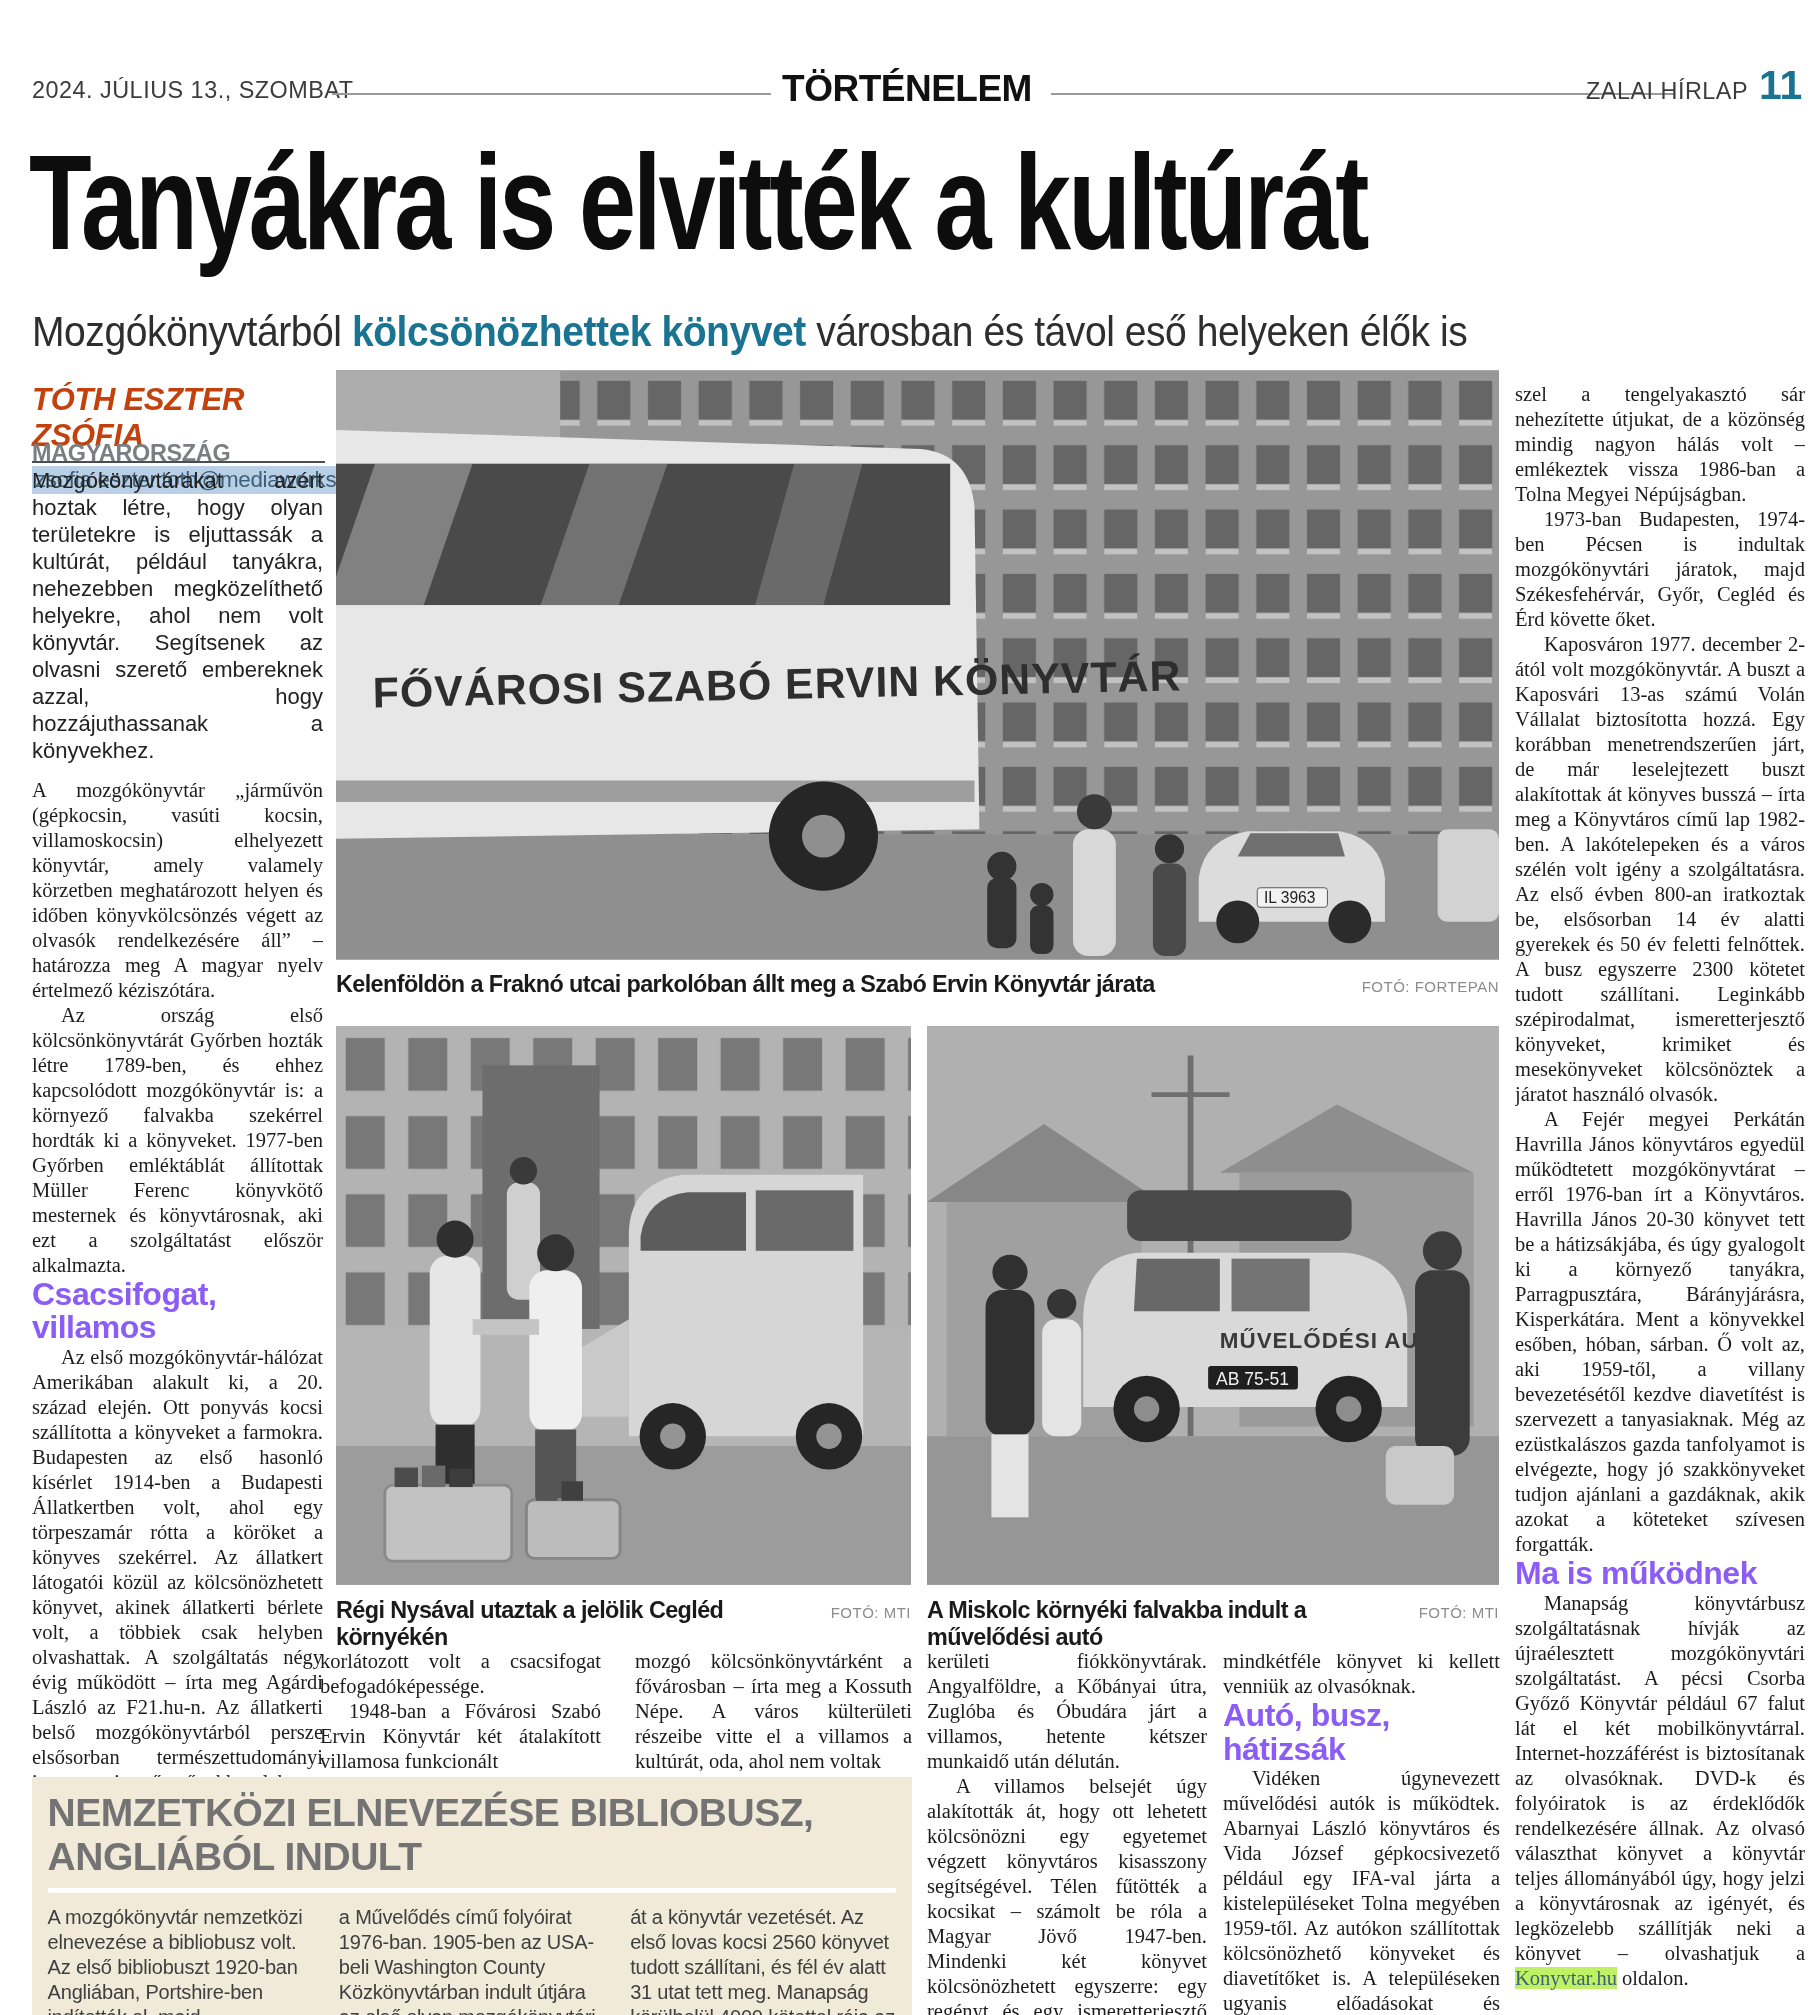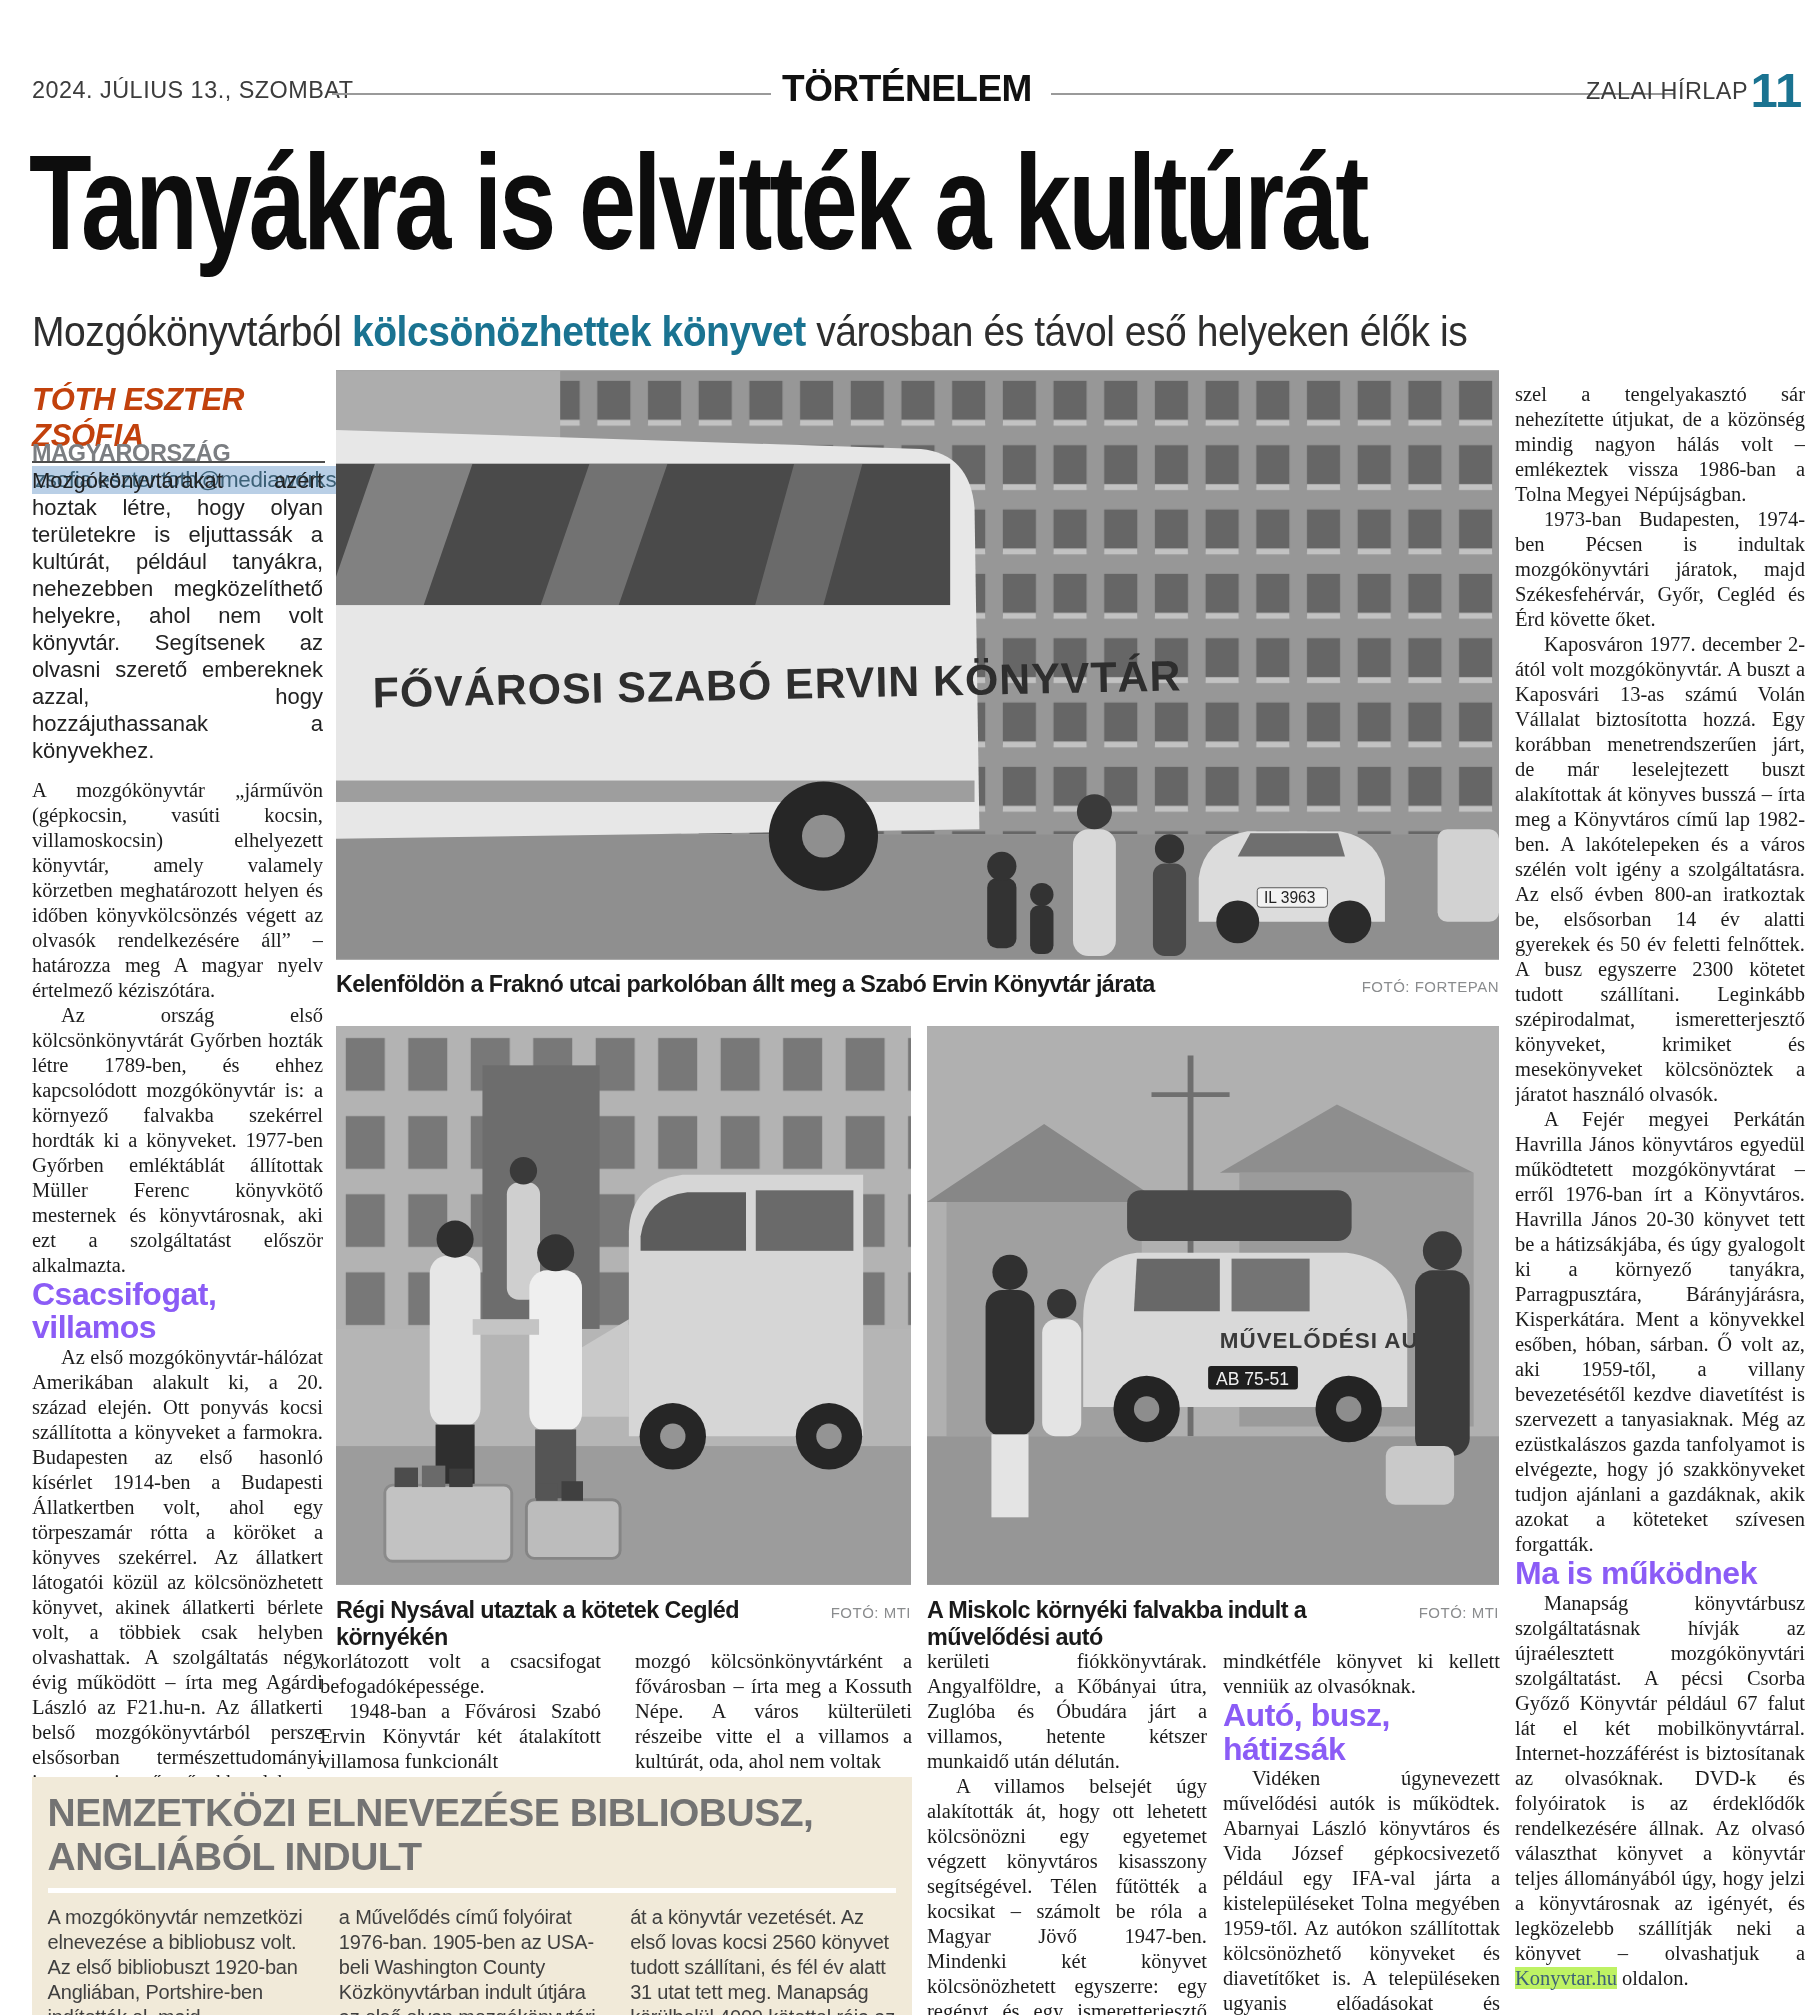--- a/index.html
+++ b/index.html
@@ -4,21 +4,21 @@
 <style>
   html,body{margin:0;padding:0;background:#fff;}
   #page{position:relative;width:1814px;height:2016px;background:#ffffff;overflow:hidden;
         font-family:"Liberation Sans",sans-serif;color:#1c1c1c;margin-top:48px;}
 
   
   .mh-date{position:absolute;left:32px;top:29px;font-size:23.4px;letter-spacing:0.5px;color:#3c3c3c;}
   .mh-section{position:absolute;left:0;top:19.5px;width:1814px;text-align:center;
               font-size:37px;font-weight:700;letter-spacing:-0.5px;color:#111;}
   .mh-pub{position:absolute;right:66px;top:30px;font-size:23.4px;letter-spacing:0.5px;color:#3c3c3c;}
-  .mh-page{position:absolute;right:11.7px;top:13.7px;font-size:49px;font-weight:700;color:#1a7391;}
+  .mh-page{position:absolute;right:11.7px;top:13.7px;font-size:41px;font-weight:700;color:#1a7391;}
   .mh-rule{position:absolute;top:45px;height:2px;background:#9a9a9a;}
   .mh-rule.left{left:332px;width:439px;}
   .mh-rule.right{left:1051px;width:624px;}
 
   
   .headline{position:absolute;left:29px;top:84px;font-size:135px;line-height:1.05;font-weight:700;
             letter-spacing:-3.9px;white-space:nowrap;color:#0d0d0d;
             transform:scaleX(.76);transform-origin:0 0;}
   .subhead{position:absolute;left:32px;top:259px;font-size:42px;line-height:1.2;white-space:nowrap;
            color:#2e2e2e;letter-spacing:-0.5px;transform:scaleX(.93);transform-origin:0 0;}
@@ -195,21 +195,21 @@
         <rect x="60" y="452" width="24" height="20" fill="#4c4c4c"></rect>
           <rect x="88" y="450" width="24" height="22" fill="#6a6a6a"></rect>
           <rect x="116" y="453" width="24" height="19" fill="#3d3d3d"></rect>
         <rect x="195" y="485" width="96" height="60" rx="8" fill="#bcbcbc" stroke="#858585" stroke-width="3"></rect>
         <rect x="205" y="468" width="22" height="18" fill="#555"></rect>
           <rect x="231" y="466" width="22" height="20" fill="#404040"></rect>
       </g>
     </svg>
   </div>
   <div id="cap-left" class="caption">
-    <span class="txt">Régi Nysával utaztak a kötetek Cegléd környékén</span>
+    <span class="txt">Régi Nysával utaztak a jelölik Cegléd környékén</span>
     <span class="credit">FOTÓ: MTI</span>
   </div>
 
   <div id="photo-right" class="photo">
     <svg viewBox="0 0 586 572">
       <rect width="586" height="572" fill="#b0b0b0"></rect>
       <polygon points="0,180 120,100 240,180" fill="#878787"></polygon>
       <rect x="20" y="180" width="200" height="240" fill="#a0a0a0"></rect>
       <polygon points="300,150 420,80 560,150" fill="#8e8e8e"></polygon>
       <rect x="320" y="150" width="240" height="260" fill="#9b9b9b"></rect>

